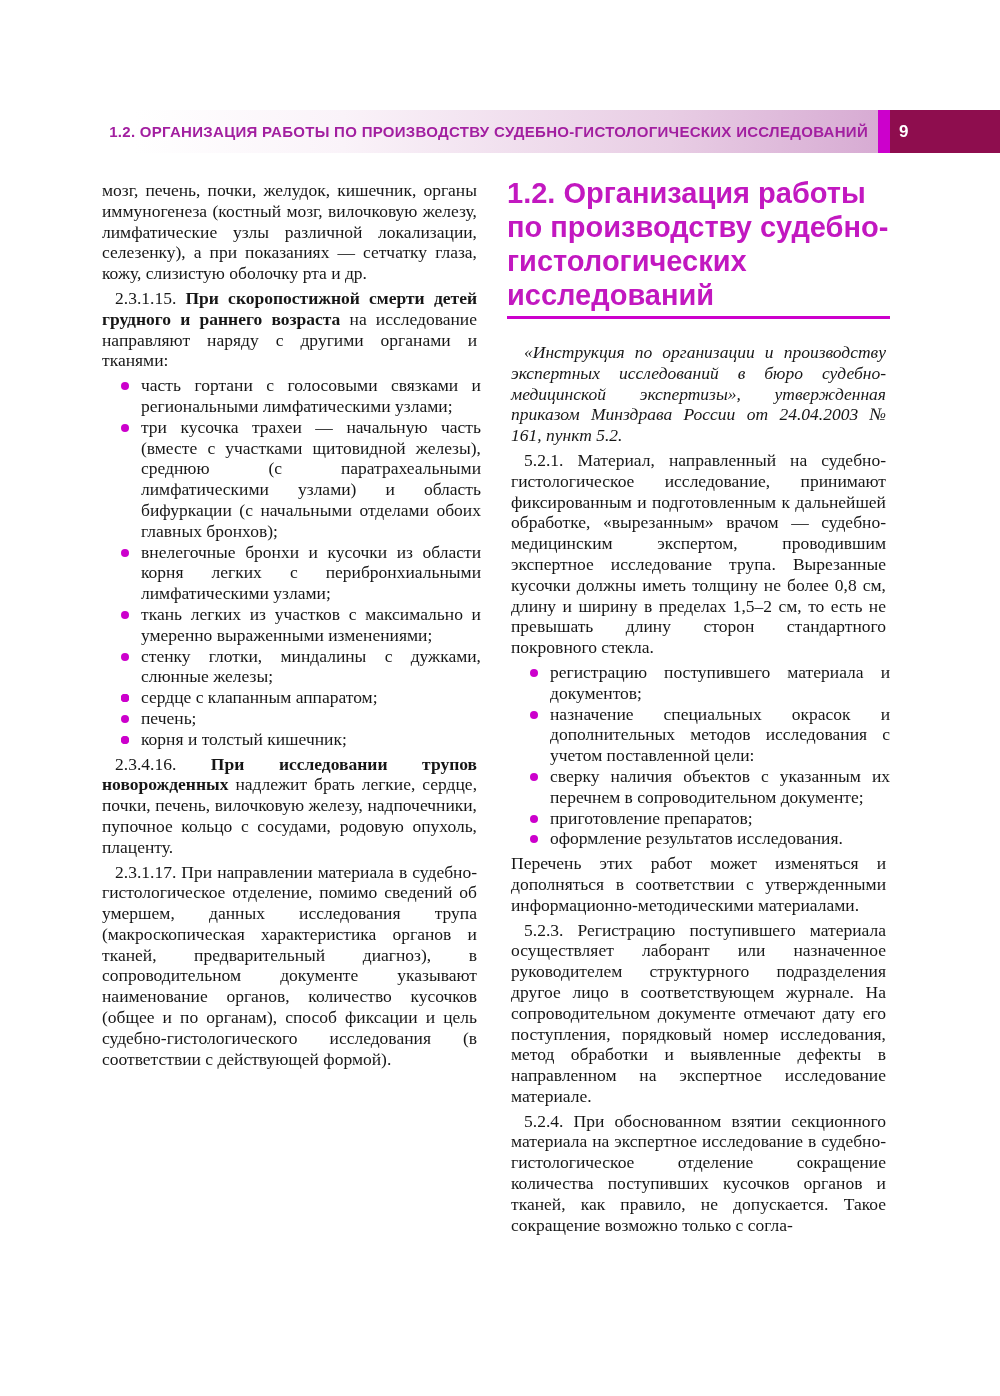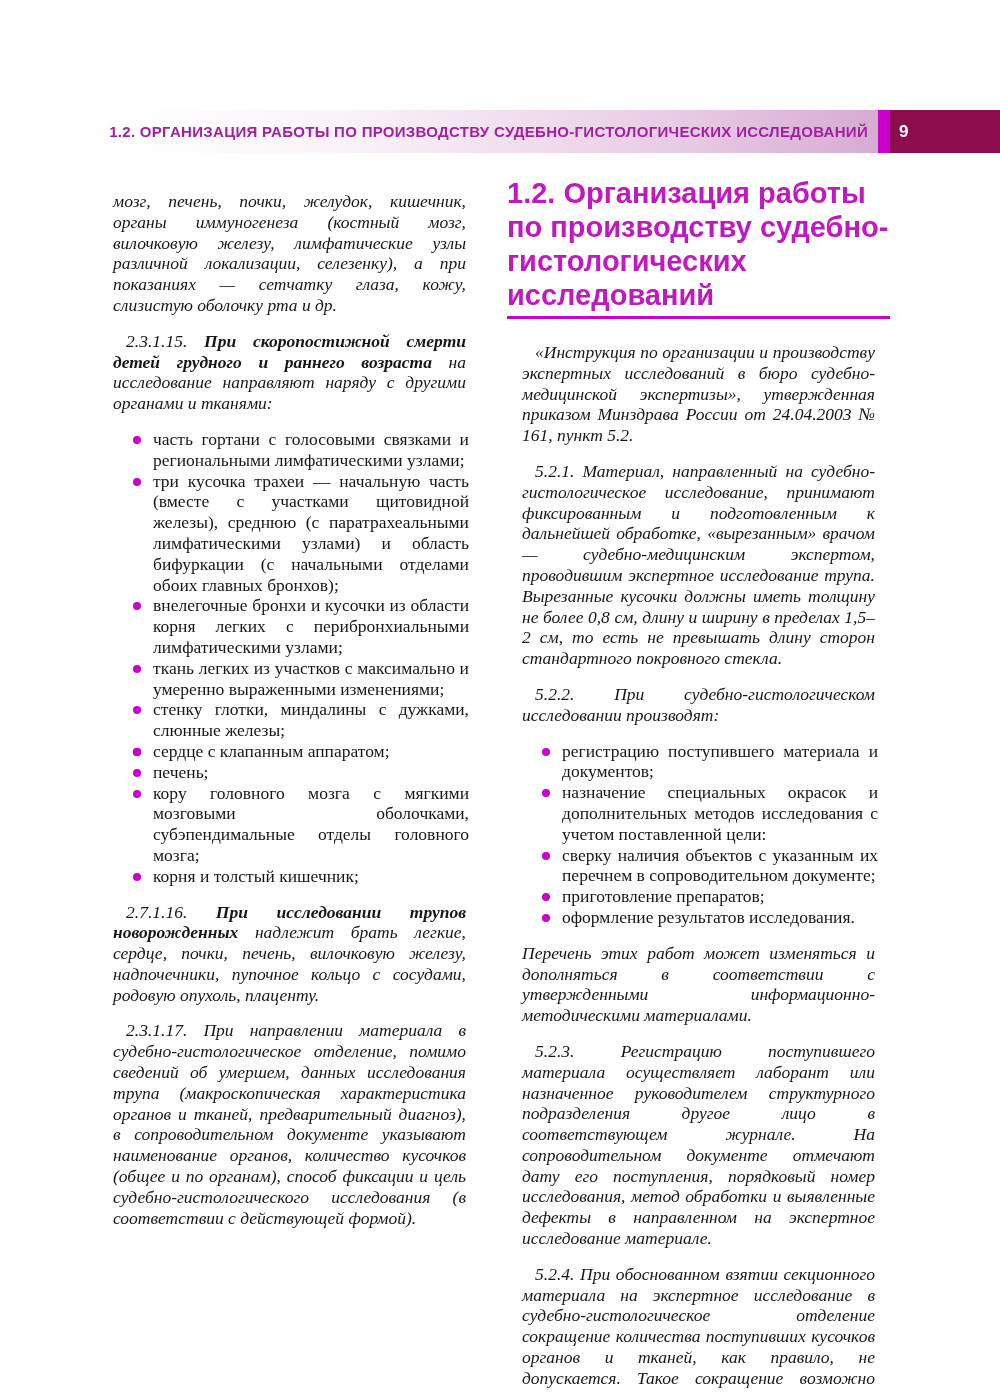--- a/index.html
+++ b/index.html
@@ -26,30 +26,30 @@
   }
   .strip{position:absolute;top:110px;left:878px;width:12px;height:43px;background:var(--accent);}
   .pagebox{
     position:absolute;top:110px;left:890px;width:110px;height:43px;box-sizing:border-box;
     background:var(--pagenum-bg);display:flex;align-items:center;padding-left:9px;
   }
   .pagebox span{font-family:"Liberation Sans",sans-serif;font-weight:bold;font-size:17px;color:#ffffff;}
   
   .columns{position:absolute;left:98px;top:176px;width:792px;display:flex;gap:26px;}
   .col{width:383px;font-size:17.5px;line-height:20.8px;text-align:justify;}
-  .col p{margin:15px;text-indent:13px;font-style:italic;}
+  .col p{margin:4px;text-indent:13px;}
   .col p.flush{text-indent:0;}
   .continuation{margin-left:42px;text-indent:0 !important;}
   .section-heading{
     font-family:"Liberation Sans",sans-serif;font-weight:bold;color:var(--heading);
     font-size:29px;line-height:34px;margin:0;text-align:left;text-indent:0;
   }
   .rule{height:3px;background:var(--accent);border:none;margin:4px 0 23px 0;}
   .epigraph{font-style:italic;}
-  ul.bullets{list-style:none;margin:12px;padding:0;}
+  ul.bullets{list-style:none;margin:0;padding:0;}
   ul.bullets li{position:relative;padding-left:43px;text-align:justify;}
   ul.bullets li .dot{
     position:absolute;left:23px;top:7px;width:8px;height:8px;border-radius:50%;
     background:var(--accent);
   }
 </style>
 </head>
 <body>
 
 <div class="page">
@@ -74,38 +74,37 @@
       <ul class="bullets">
         <li><span class="dot"></span><span>часть гортани с голосовыми связками и региональными лимфатическими узлами;</span></li>
         <li><span class="dot"></span><span>три кусочка трахеи — начальную часть (вместе с участками щитовидной железы), среднюю (с паратрахеальными лимфатическими узлами) и область бифуркации (с начальными отделами обоих главных бронхов);</span></li>
         <li><span class="dot"></span><span>внелегочные бронхи и кусочки из области корня легких с перибронхиальными лимфатическими узлами;</span></li>
         <li><span class="dot"></span><span>ткань легких из участков с максимально и умеренно выраженными изменениями;</span></li>
         <li><span class="dot"></span><span>стенку глотки, миндалины с дужками, слюнные железы;</span></li>
         <li><span class="dot"></span></li>
         <li><span class="dot"></span></li>
         <li><span class="dot"></span><span>сердце с клапанным аппаратом;</span></li>
         <li><span class="dot"></span><span>печень;</span></li>
-        <li><span class="dot"></span><span>кору головного мозга с мягкими мозговыми оболочками, субэпендимальные отделы головного мозга;</span></li>
+        <li><span class="dot"></span></li>
         <li><span class="dot"></span><span>корня и толстый кишечник;</span></li>
       </ul>
 
-      <p><span>2.7.1.16.</span> <b>При исследовании трупов новорожденных</b> <span>надлежит брать легкие, сердце, почки, печень, вилочковую железу, надпочечники, пупочное кольцо с сосудами, родовую опухоль, плаценту.</span></p>
+      <p><span>2.3.4.16.</span> <b>При исследовании трупов новорожденных</b> <span>надлежит брать легкие, сердце, почки, печень, вилочковую железу, надпочечники, пупочное кольцо с сосудами, родовую опухоль, плаценту.</span></p>
 
       <p>2.3.1.17. При направлении материала в судебно-гистологическое отделение, помимо сведений об умершем, данных исследования трупа (макроскопическая характеристика органов и тканей, предварительный диагноз), в сопроводительном документе указывают наименование органов, количество кусочков (общее и по органам), способ фиксации и цель судебно-гистологического исследования (в соответствии с действующей формой).</p>
     </div>
 
     <div class="col">
       <h2 class="section-heading">1.2. Организация работы по производству судебно-гистологических исследований</h2>
       <hr class="rule">
 
       <p class="epigraph">«Инструкция по организации и производству экспертных исследований в бюро судебно-медицинской экспертизы», утвержденная приказом Минздрава России от 24.04.2003 № 161, пункт 5.2.</p>
 
       <p>5.2.1. Материал, направленный на судебно-гистологическое исследование, принимают фиксированным и подготовленным к дальнейшей обработке, «вырезанным» врачом — судебно-медицинским экспертом, проводившим экспертное исследование трупа. Вырезанные кусочки должны иметь толщину не более 0,8 см, длину и ширину в пределах 1,5–2 см, то есть не превышать длину сторон стандартного покровного стекла.</p>
 
-      <p>5.2.2. При судебно-гистологическом исследовании производят:</p>
 
       <ul class="bullets">
         <li><span class="dot"></span><span>регистрацию поступившего материала и документов;</span></li>
         <li><span class="dot"></span><span>назначение специальных окрасок и дополнительных методов исследования с учетом поставленной цели:</span></li>
         <li><span class="dot"></span><span>сверку наличия объектов с указанным их перечнем в сопроводительном документе;</span></li>
         <li><span class="dot"></span><span>приготовление препаратов;</span></li>
         <li><span class="dot"></span><span>оформление результатов исследования.</span></li>
       </ul>
 
       <p class="flush">Перечень этих работ может изменяться и дополняться в соответствии с утвержденными информационно-методическими материалами.</p>

